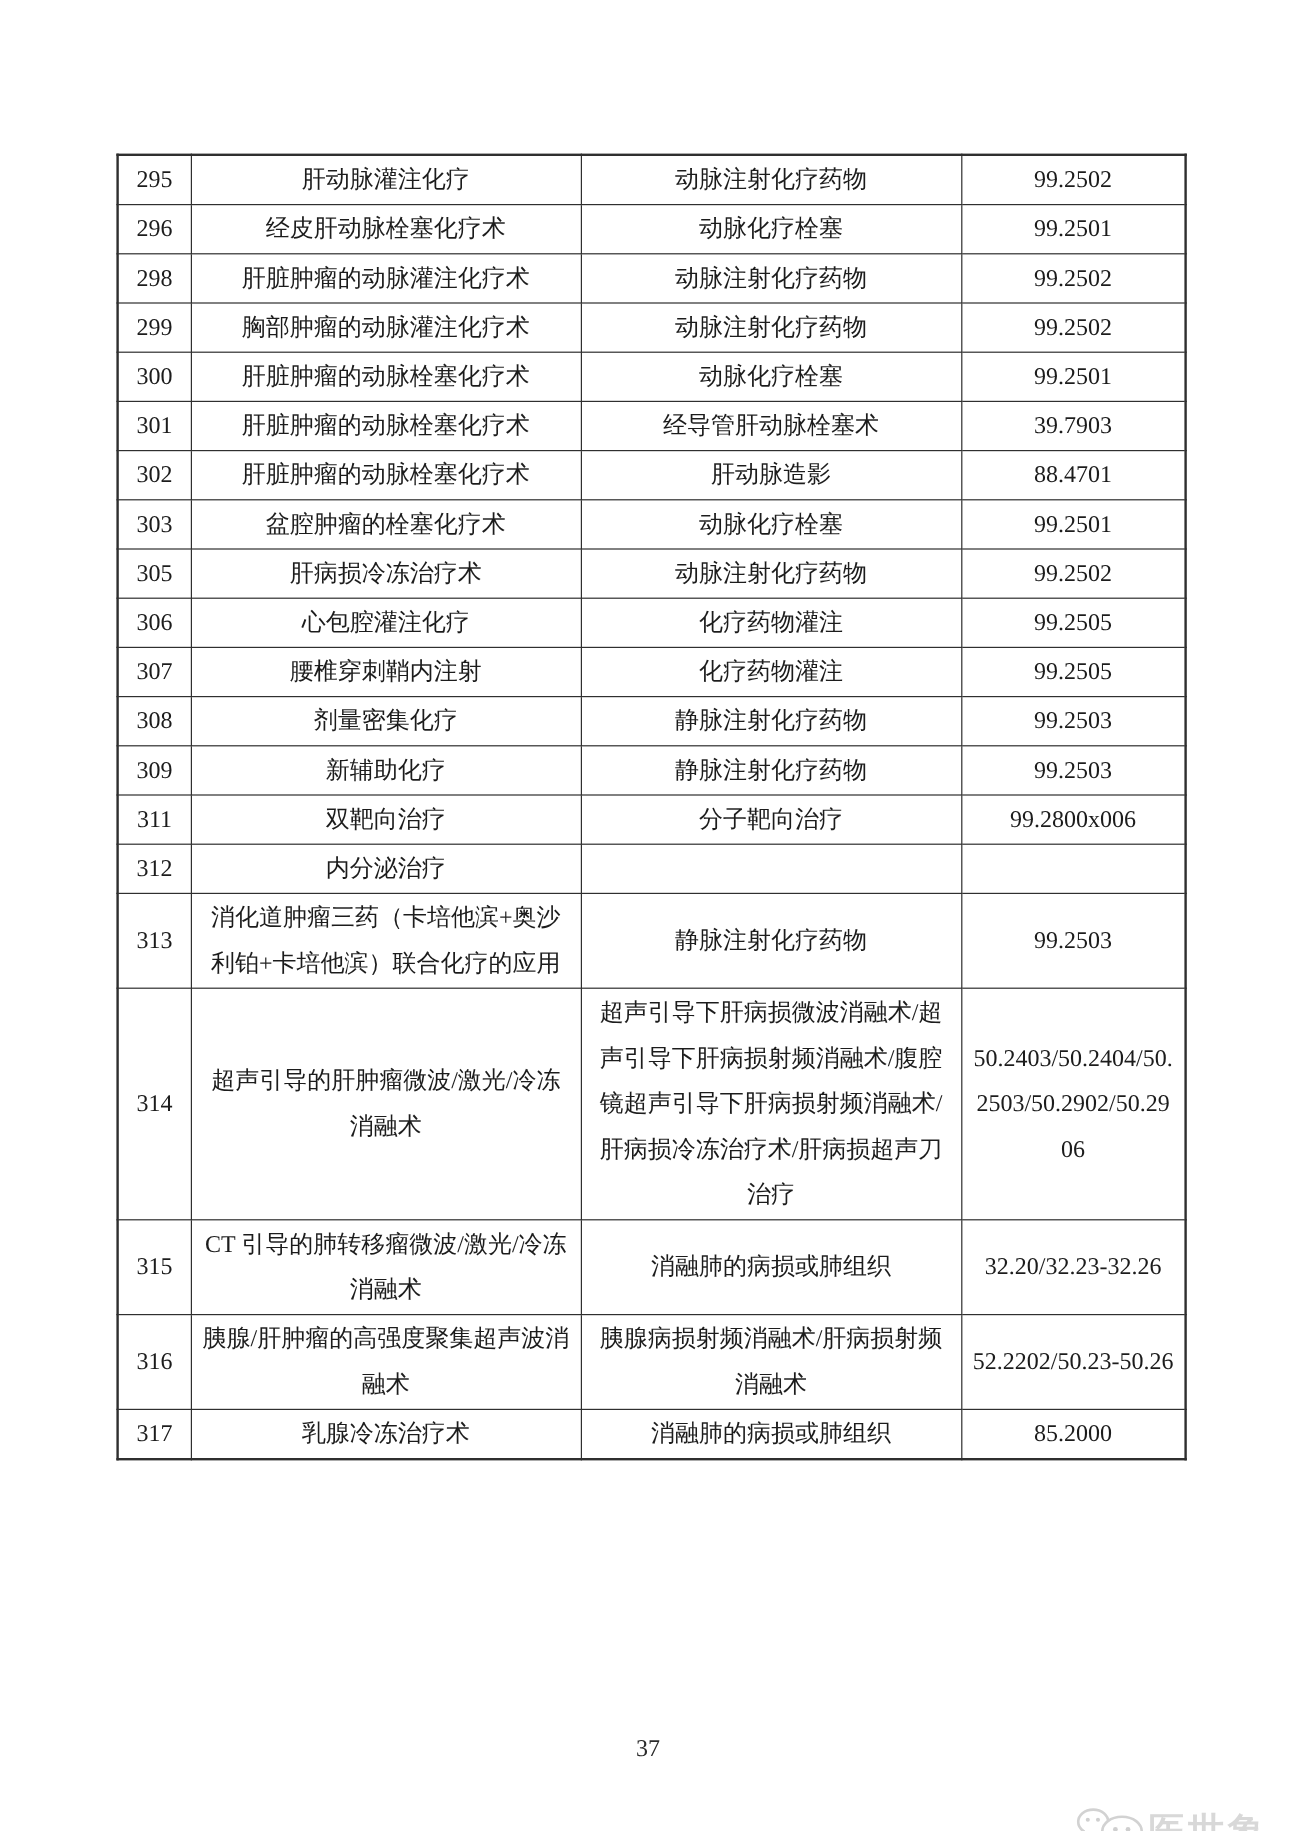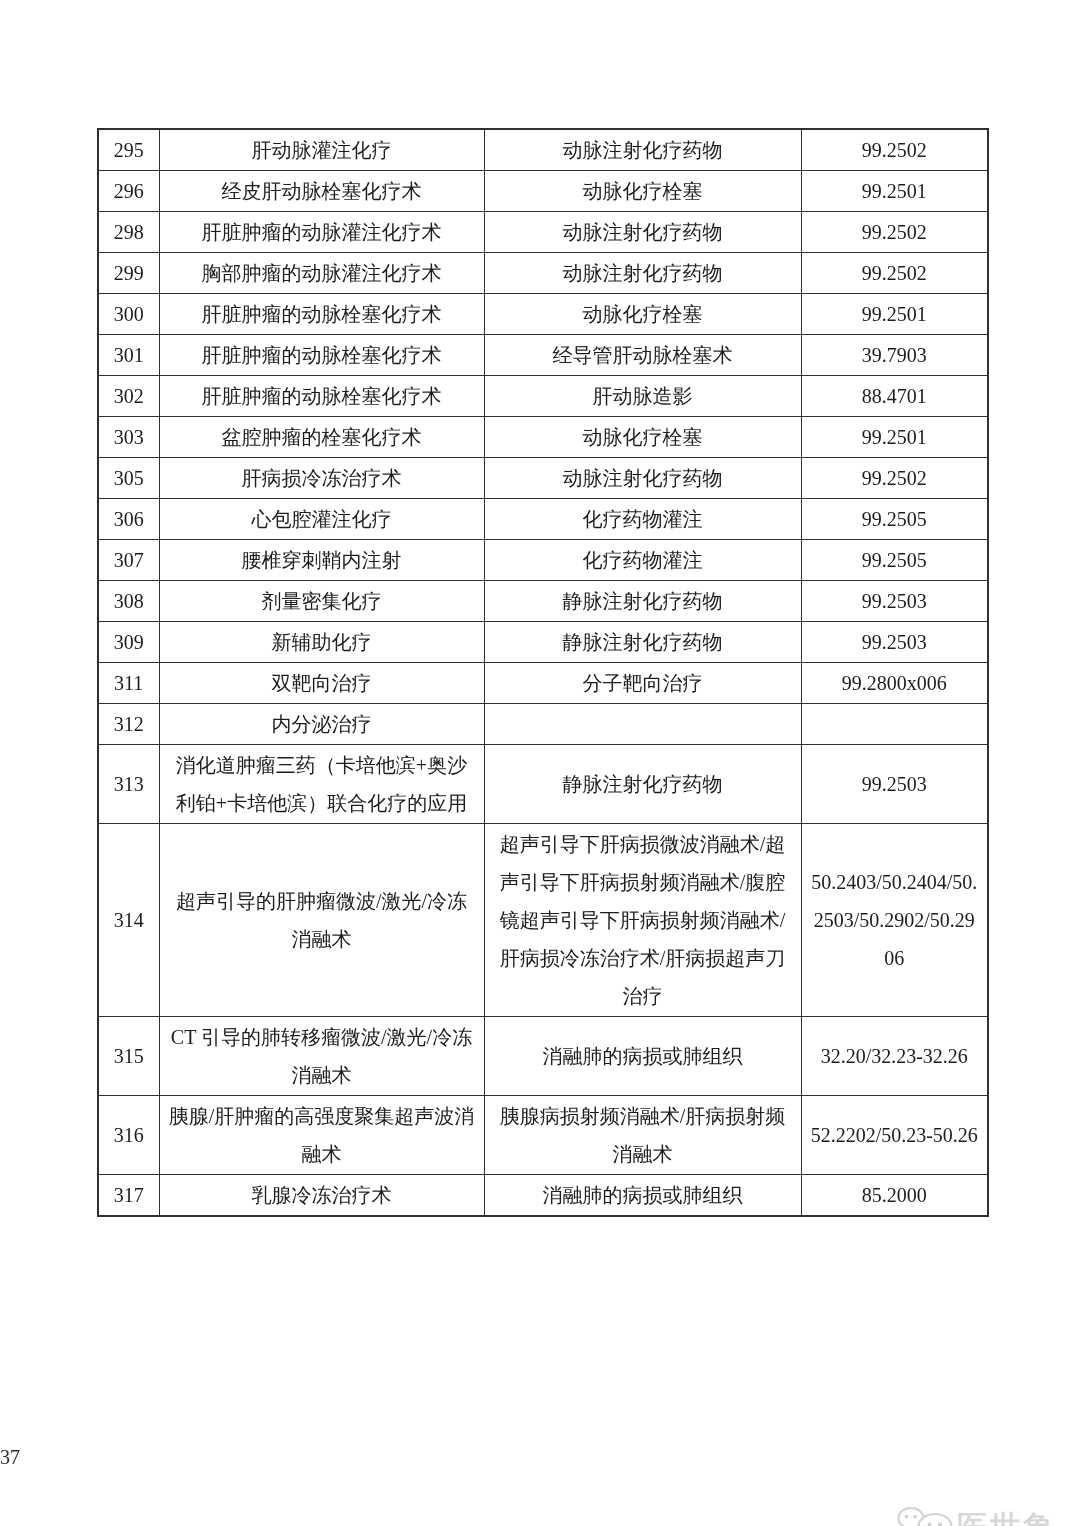--- a/index.html
+++ b/index.html
@@ -39,21 +39,21 @@
   td.col-no { font-size: 20px; }
   td.col-code {
     word-break: break-all;
     padding: 1px 10px;
   }
   .page-number {
     position: absolute;
     left: 0;
     right: 0;
     top: 1446px;
-    text-align: left;
+    text-align: center;
     font-size: 20px;
     color: #2b2b2b;
   }
   .watermark {
     position: absolute;
     right: 24px;
     top: 1504px;
     display: flex;
     align-items: center;
     gap: 2px;

